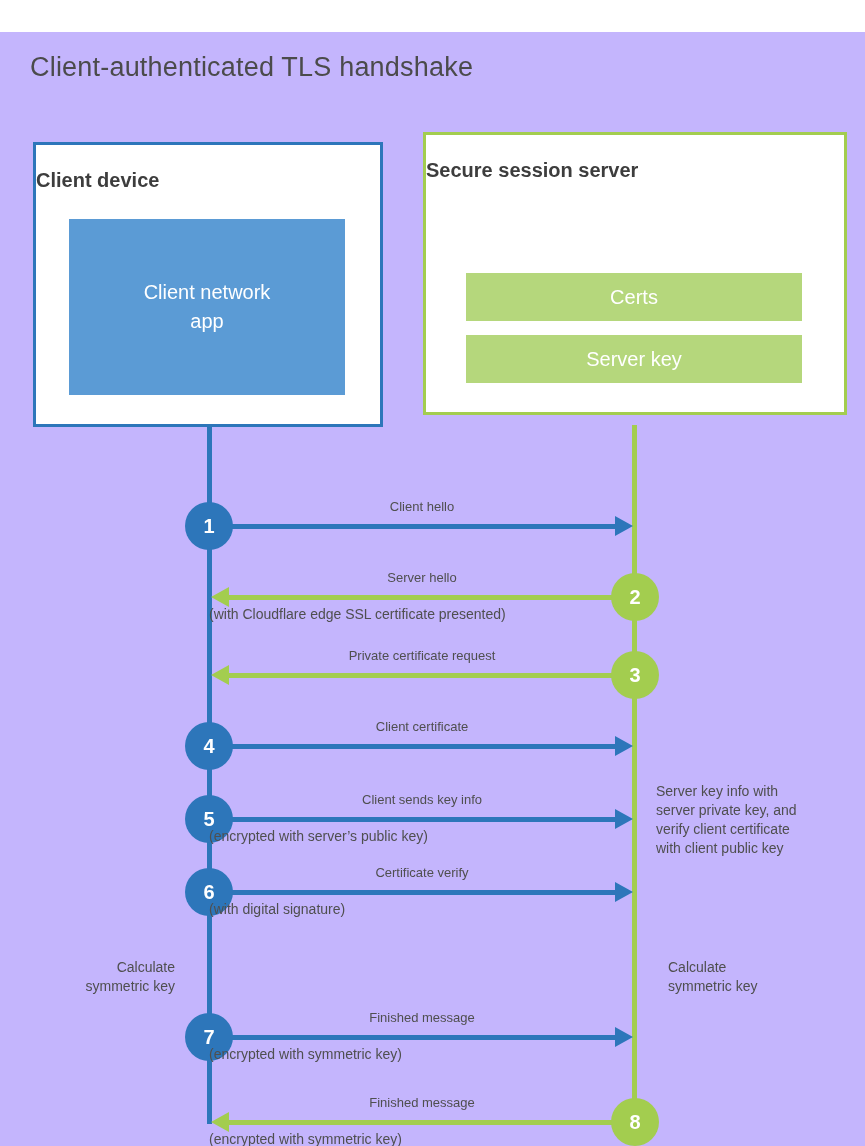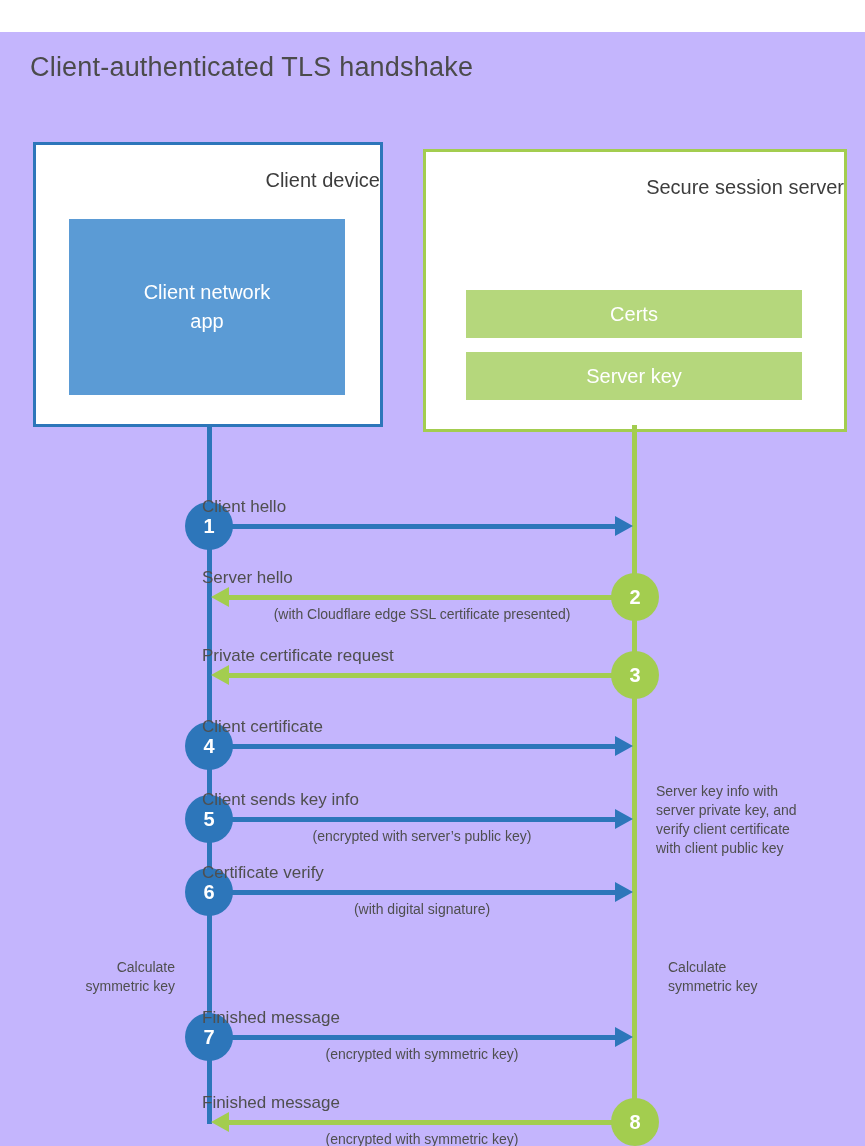--- a/index.html
+++ b/index.html
@@ -13,22 +13,22 @@
   *{margin:0;padding:0;box-sizing:border-box;}
   html,body{background:#ffffff;}
   body{font-family:"Liberation Sans",sans-serif;}
   .canvas{position:relative;width:865px;height:1146px;background:#c4b5fd;overflow:hidden;margin-top:32px;}
 
   .title{position:absolute;left:30px;top:18px;font-size:27px;line-height:34px;
          font-weight:300;color:#4b4b4b;letter-spacing:.2px;}
 
   .box{position:absolute;background:#fff;}
   .client-box{left:33px;top:110px;width:350px;height:285px;border:3px solid var(--blue);}
-  .server-box{left:423px;top:117px;width:424px;height:283px;border:3px solid var(--green);}
-  .box-title{margin-top:24px;text-align:right;font-size:20px;font-weight:400;color:var(--heading);}
+  .server-box{left:423px;top:100px;width:424px;height:283px;border:3px solid var(--green);}
+  .box-title{margin-top:24px;text-align:left;font-size:20px;font-weight:700;color:var(--heading);}
 
   .app-box{position:absolute;left:69px;top:187px;width:276px;height:176px;background:var(--blue-fill);
            display:flex;flex-direction:column;align-items:center;justify-content:center;
            color:#ffffff;font-size:20px;line-height:29px;text-align:center;}
 
   .bar{position:absolute;left:40px;width:336px;height:48px;background:var(--green-fill);
        color:#ffffff;font-size:20px;display:flex;align-items:center;justify-content:center;}
 
   .vline{position:absolute;width:5px;z-index:1;}
   .vline.blue{background:var(--blue);left:207px;top:393px;height:699px;}
@@ -41,23 +41,23 @@
   .head-r,.head-l{position:absolute;width:0;height:0;z-index:2;
                   border-top:10px solid transparent;border-bottom:10px solid transparent;}
   .head-r{border-left:18px solid var(--blue);}
   .head-l{border-right:18px solid var(--green);}
 
   .circle{position:absolute;width:48px;height:48px;border-radius:50%;z-index:3;
           color:#ffffff;font-size:20px;font-weight:700;display:flex;align-items:center;justify-content:center;}
   .circle.blue{background:var(--blue);left:185px;}
   .circle.green{background:var(--green);left:611px;}
 
-  .steplabel{position:absolute;left:202px;width:426px;text-align:left;z-index:4;
-             font-size:17px;line-height:22px;color:var(--text);}
-  .stepsub{position:absolute;left:209px;width:426px;text-align:center;z-index:4;
+  .steplabel{position:absolute;left:209px;width:426px;text-align:center;z-index:4;
+             font-size:13px;line-height:22px;color:var(--text);}
+  .stepsub{position:absolute;left:209px;width:426px;text-align:left;z-index:4;
            font-size:14px;line-height:19px;color:var(--text);}
 
   .note{position:absolute;font-size:14px;line-height:19px;color:var(--text);z-index:4;}
   .note-decrypt{left:656px;top:750px;width:158px;text-align:left;}
   .note-calc-left{left:75px;top:926px;width:100px;text-align:right;}
   .note-calc-right{left:668px;top:926px;width:100px;text-align:left;}
 </style>
 </head>
 <body>
 

